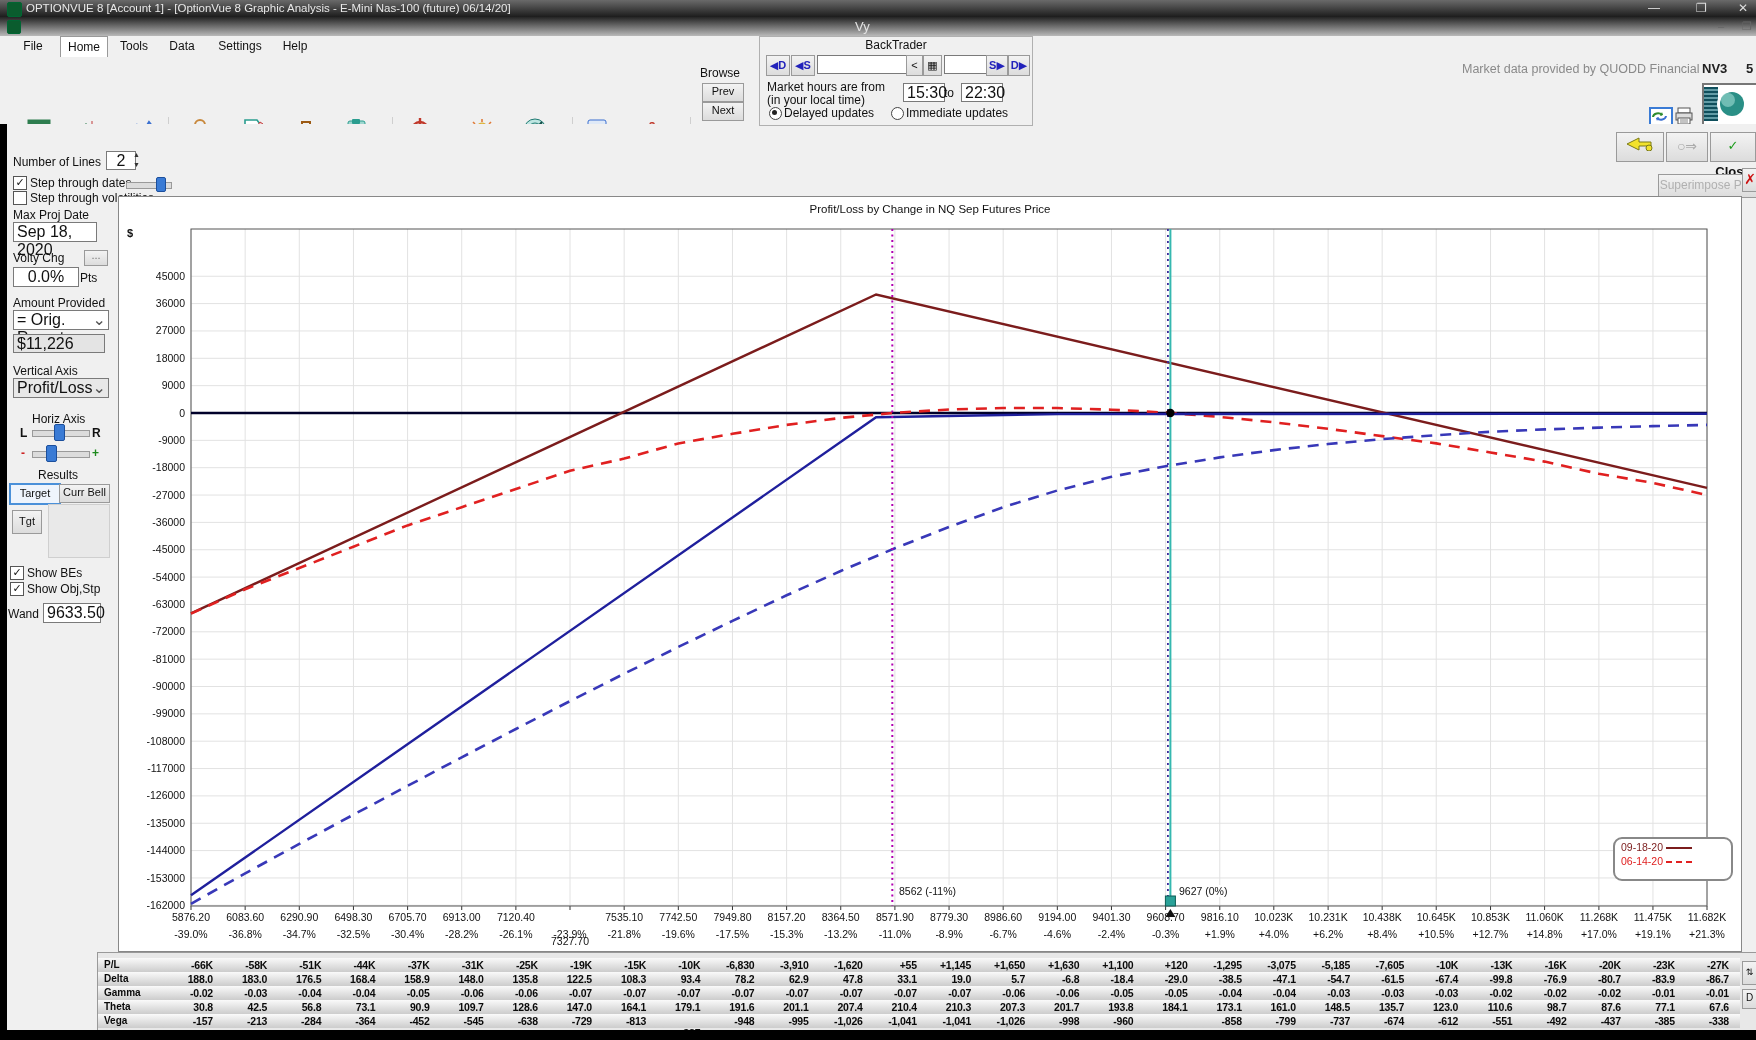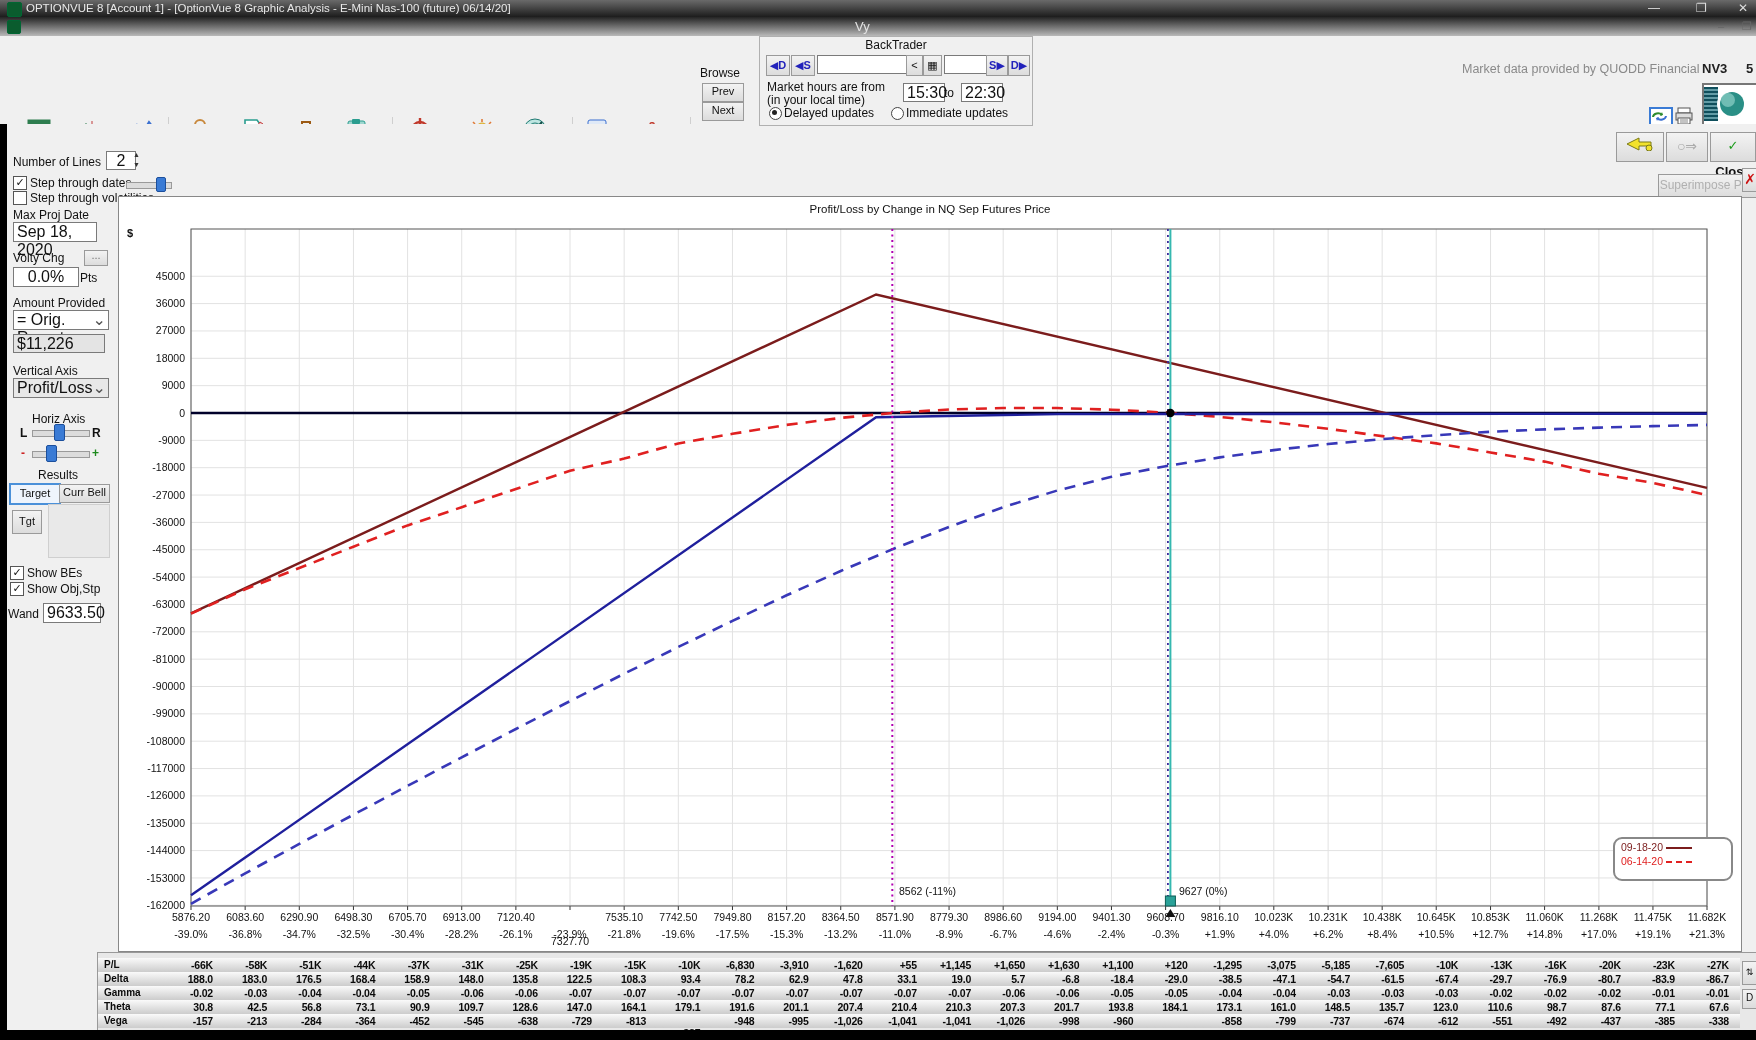--- a/index.html
+++ b/index.html
@@ -45,20 +45,28 @@
     <span class="lbl" style="left:1738px;top:1px;color:#ddd;font-size:12px;">✕</span>
   </div>
 
   <div class="abs" style="left:0;top:17px;width:1756px;height:19px;background:linear-gradient(#242424,#b9b9b9);">
     <span class="abs" style="left:7px;top:3px;width:12px;height:12px;background:#0a5c2e;border:1px solid #063;border-radius:2px;"></span>
     <span class="lbl" style="left:855px;top:2px;color:#e3e3e3;font-size:13px;">Vy</span>
     <span class="lbl" style="left:1718px;top:3px;color:#666;font-size:11px;">–</span>
     <span class="lbl" style="left:1742px;top:3px;color:#666;font-size:11px;">❐</span>
   </div>
 
+  <div class="abs" style="left:0;top:36px;width:1756px;height:21px;background:#f0f0f0;">
+    <div class="menu-item" style="left:14px;width:38px;">File</div>
+    <div class="menu-item active" style="left:60px;width:46px;">Home</div>
+    <div class="menu-item" style="left:112px;width:44px;">Tools</div>
+    <div class="menu-item" style="left:160px;width:44px;">Data</div>
+    <div class="menu-item" style="left:210px;width:60px;">Settings</div>
+    <div class="menu-item" style="left:274px;width:42px;">Help</div>
+  </div>
 
   <div class="abs" style="left:0;top:57px;width:1756px;height:67px;background:#f0f0f0;border-bottom:1px solid #d5d5d5;">
 
     <div class="rbtn" style="left:11px;">
       <span class="ric"><svg width="26" height="26">
             <rect x="2" y="3" width="22" height="20" fill="#dff0df" stroke="#2e7d4f"></rect>
             <rect x="2" y="3" width="22" height="5" fill="#2e7d4f"></rect>
             <path d="M7 8V23 M12 8V23 M17 8V23 M22 8V23 M2 12H24 M2 16H24 M2 20H24" stroke="#2e7d4f" stroke-width="1"></path>
           </svg></span>
       <span class="rlb">Matrix</span>
@@ -509,21 +517,21 @@
       <div class="gcell" style="left: 817.1px; top: 20px;">19.0</div>
       <div class="gcell" style="left: 871.2px; top: 20px;">5.7</div>
       <div class="gcell" style="left: 925.3px; top: 20px;">-6.8</div>
       <div class="gcell" style="left: 979.5px; top: 20px;">-18.4</div>
       <div class="gcell" style="left: 1033.6px; top: 20px;">-29.0</div>
       <div class="gcell" style="left: 1087.8px; top: 20px;">-38.5</div>
       <div class="gcell" style="left: 1141.8px; top: 20px;">-47.1</div>
       <div class="gcell" style="left: 1196.1px; top: 20px;">-54.7</div>
       <div class="gcell" style="left: 1250.2px; top: 20px;">-61.5</div>
       <div class="gcell" style="left: 1304.2px; top: 20px;">-67.4</div>
-      <div class="gcell" style="left: 1358.5px; top: 20px;">-29.7</div>
+      <div class="gcell" style="left: 1358.5px; top: 20px;">-99.8</div>
       <div class="gcell" style="left: 1412.6px; top: 20px;">-76.9</div>
       <div class="gcell" style="left: 1466.9px; top: 20px;">-80.7</div>
       <div class="gcell" style="left: 1520.9px; top: 20px;">-83.9</div>
       <div class="gcell" style="left: 1575px; top: 20px;">-86.7</div>
       <div class="growband" style="top: 33px;"></div>
       <div class="growlab" style="top: 34px;">Gamma</div>
       <div class="gcell" style="left: 59px; top: 34px;">-0.02</div>
       <div class="gcell" style="left: 113.2px; top: 34px;">-0.03</div>
       <div class="gcell" style="left: 167.3px; top: 34px;">-0.04</div>
       <div class="gcell" style="left: 221.4px; top: 34px;">-0.04</div>

